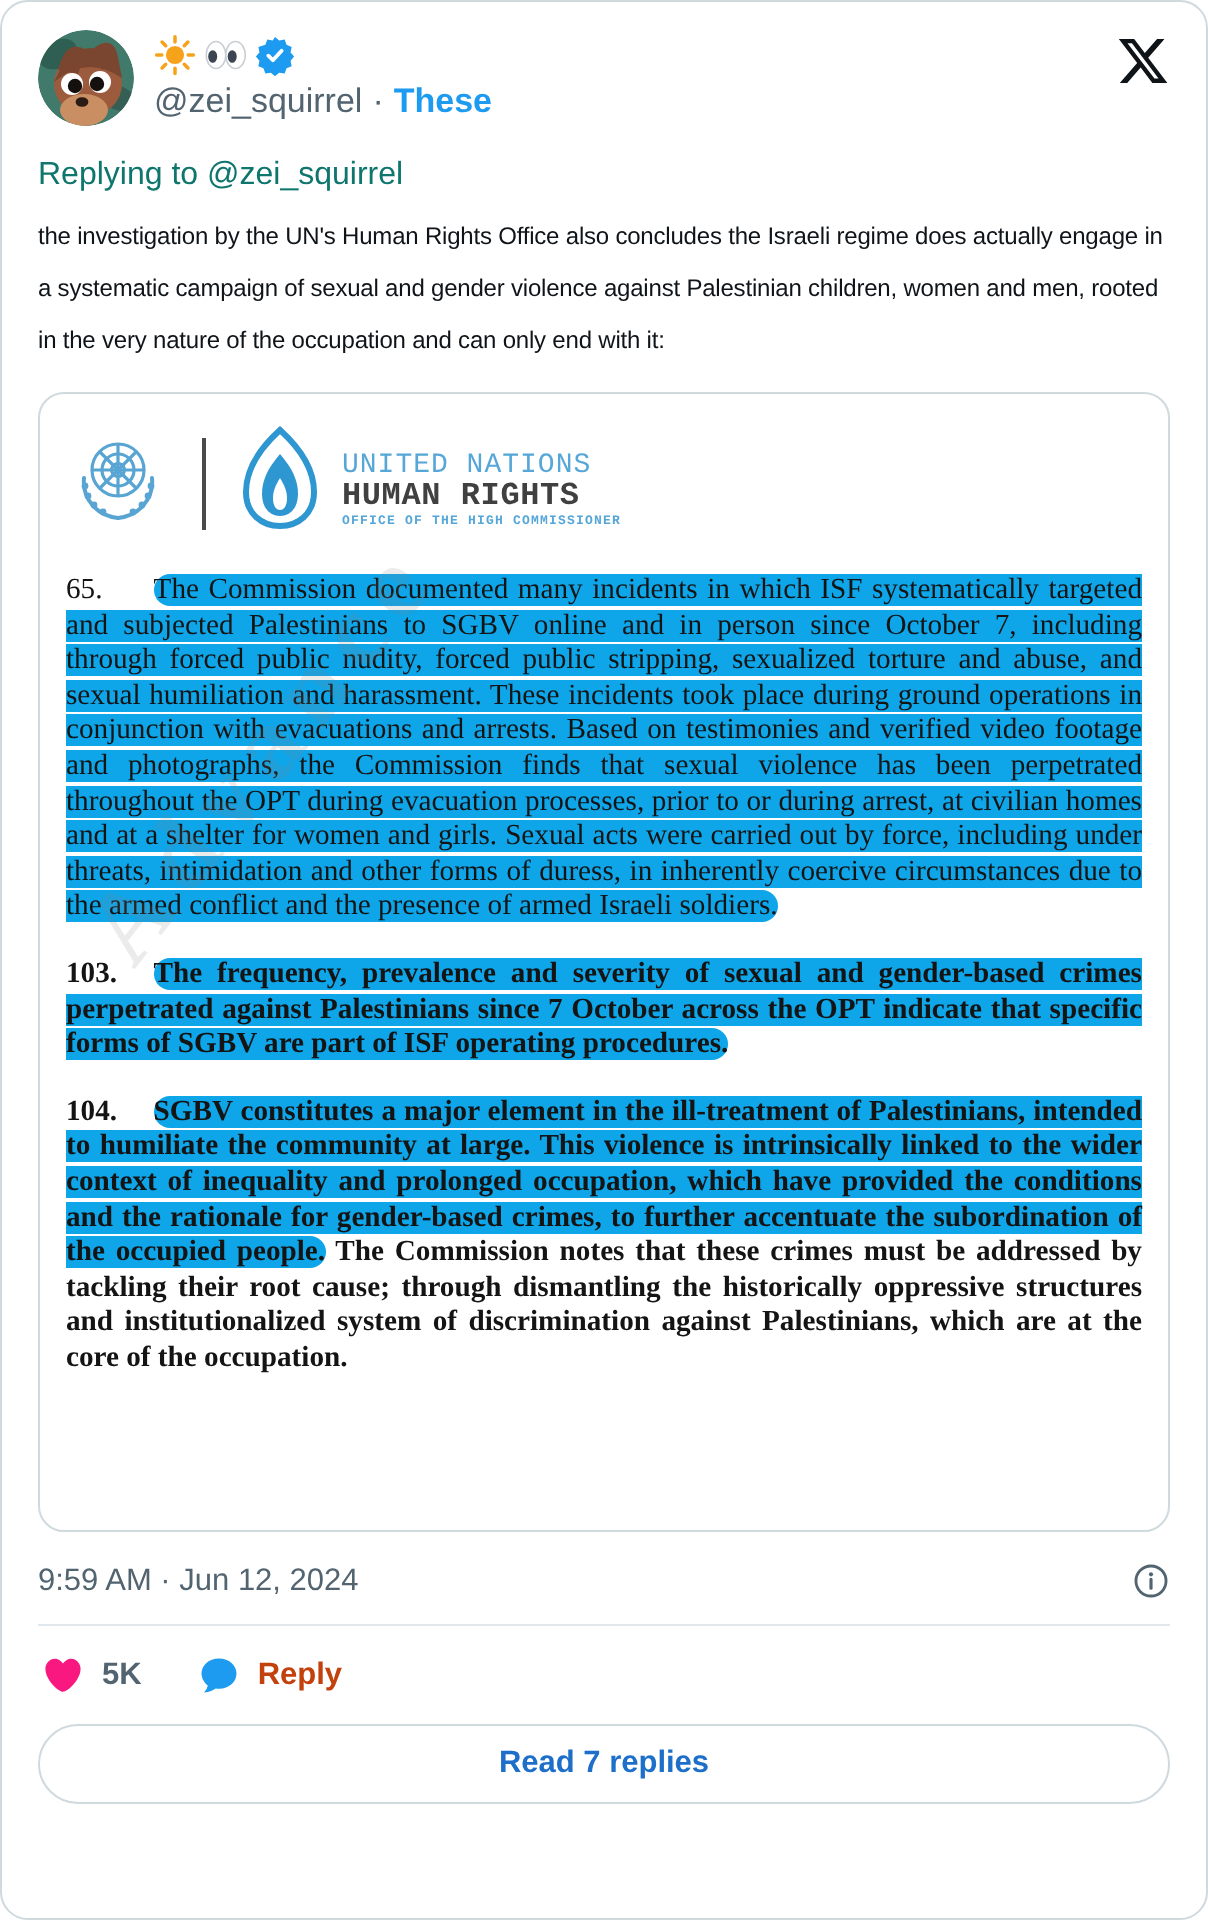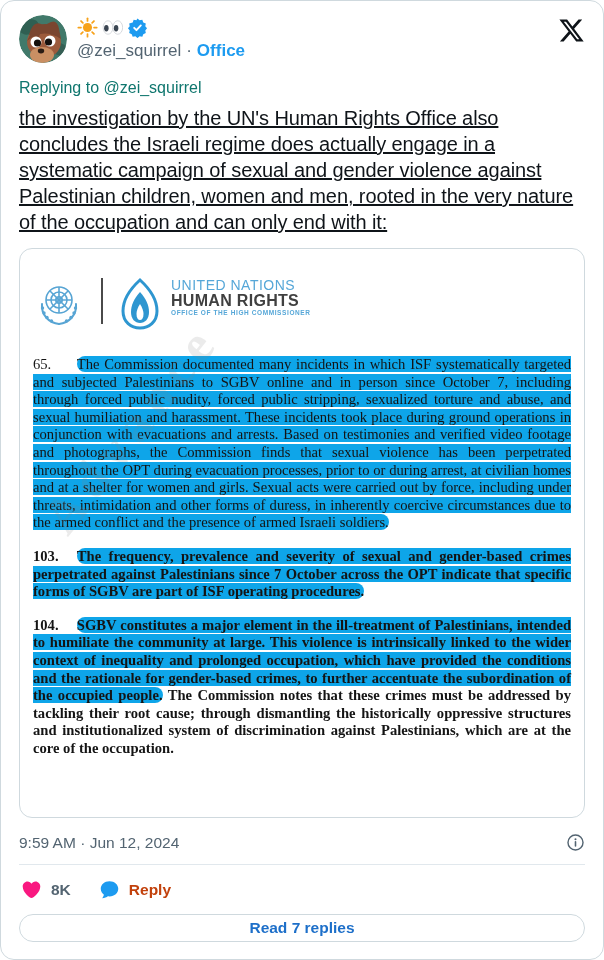--- a/index.html
+++ b/index.html
@@ -13,28 +13,28 @@
   .header{ display:flex; align-items:flex-start; }
   .avatar{ width:48px; height:48px; border-radius:50%; overflow:hidden; flex:0 0 48px; cursor:pointer; }
   .id-block{ margin-left:10px; flex:1; }
   .name-row{ display:flex; align-items:center; gap:4px; height:24px; }
   .handle-row{ font-size:17px; color:#536471; margin-top:2px; display:flex; gap:5px; align-items:center;text-align:right;}
   .handle{ color:#536471; text-decoration:none; cursor:pointer;}
   .follow{ color:#1d9bf0; font-weight:700; cursor:pointer; }
   .xlogo{ width:27px; height:27px; margin-top:2px; cursor:pointer; }
   
   .reply-ctx{ margin-top:16px; font-size:16px; color:#0f766e; }
-  .tweet-text{ margin-top:8px; font-size:20px; line-height:26px; color:#0f1419; letter-spacing:-0.1px;text-decoration:underline;}
+  .tweet-text{ margin-top:8px; font-size:12px; line-height:26px; color:#0f1419; letter-spacing:-0.1px;}
   
   .doc-card{
     margin-top:13px; border:1px solid #cfd9de; border-radius:13px;
     height:570px; overflow:hidden; background:#fff; position:relative;
     padding:10px 13px 0 13px; cursor:pointer;
   }
-  .logo-row{ display:flex; align-items:flex-start; height:56px; margin-top:19px; }
+  .logo-row{ display:flex; align-items:flex-end; height:56px; margin-top:2px;font-family:Liberation Mono, monospace; }
   .un-emblem{ width:52px; height:52px; }
   .logo-divider{ width:2px; height:46px; background:#4a4a4a; margin:0 14px 0 16px; }
   .flame{ width:46px; height:52px; margin-right:8px; }
   .ohchr-text{ line-height:1.05; }
   .ohchr-1{ font-size:14px; color:#56a7d8; letter-spacing:0.5px; }
   .ohchr-2{ font-size:16px; color:#404040; font-weight:700; letter-spacing:0.3px;}
   .ohchr-3{ font-size:6.5px; color:#56a7d8; font-weight:700; letter-spacing:0.6px; margin-top:1px;}
   .doc-body{ margin-top:22px; font-family:"Liberation Serif", serif; font-size:14.6px; line-height:17.6px; color:#141414; text-align:justify; position:relative;}
   .doc-para{ margin:0; }
   .doc-para + .doc-para{ margin-top:16px; }
@@ -50,21 +50,21 @@
   .ts-row{ display:flex; align-items:center; justify-content:space-between; margin-top:15px; }
   .timestamp{ font-size:15.5px; color:#536471; cursor:pointer; }
   .info-icon{ width:19px; height:19px; cursor:pointer; }
   .divider{ height:1px; background:#e1e8ed; margin-top:12px; }
   .actions{ display:flex; align-items:center; gap:10px; padding:14px 2px 0 2px; }
   .action{ display:flex; align-items:center; gap:9px; cursor:pointer; margin-right:18px;}
   .action-label{ font-size:15.5px; font-weight:700; color:#c2410c; }
   .like-count{ color:#536471; }
   .icon-20{ width:21px; height:21px; }
   .read-replies{
-    margin-top:14px; width:100%; height:28px; border:1px solid #cfd9de; border-radius:9999px;
+    margin-top:14px; width:100%; height:40px; border:1px solid #cfd9de; border-radius:9999px;
     background:#fff; display:flex; align-items:center; justify-content:center; cursor:pointer;
   }
   .read-replies span{ color:#1d6fc9; font-size:15.5px; font-weight:700; }
 </style>
 </head>
 <body>
 
 <div class="tweet-card">
 
   <div class="header">
@@ -107,21 +107,21 @@
           <ellipse cx="18.8" cy="11" rx="3" ry="4.2" fill="#3b4652"></ellipse>
         </svg>
         <svg class="icon-20" viewBox="0 0 24 24">
           <path d="M12 1.7l2.4 2 3.1-.5 1.1 3 2.9 1.2-.6 3.1 2 2.4-2 2.4.6 3.1-2.9 1.2-1.1 3-3.1-.5-2.4 2-2.4-2-3.1.5-1.1-3-2.9-1.2.6-3.1-2-2.4 2-2.4-.6-3.1L6.5 6.2l1.1-3 3.1.5z" fill="#1d9bf0"></path>
           <path d="M8.2 12.4l2.6 2.6 5-5.4" fill="none" stroke="#fff" stroke-width="2.2" stroke-linecap="round" stroke-linejoin="round"></path>
         </svg>
       </div>
       <div class="handle-row">
         <span class="handle">@zei_squirrel</span>
         <span>·</span>
-        <span class="follow">Office</span>
+        <span class="follow">These</span>
       </div>
     </div>
     <svg class="xlogo" viewBox="0 0 24 24">
       <path d="M18.244 2.25h3.308l-7.227 8.26 8.502 11.24H16.17l-5.214-6.817L4.99 21.75H1.68l7.73-8.835L1.254 2.25H8.08l4.713 6.231zm-1.161 17.52h1.833L7.084 4.126H5.117z" fill="#0f1419"></path>
     </svg>
   </div>
 
   <div class="reply-ctx">Replying to @zei_squirrel</div>
 
   <div class="tweet-text">the investigation by the UN's Human Rights Office also concludes the Israeli regime does actually engage in a systematic campaign of sexual and gender violence against Palestinian children, women and men, rooted in the very nature of the occupation and can only end with it:</div>
@@ -183,21 +183,21 @@
     </svg>
   </div>
 
   <div class="divider"></div>
 
   <div class="actions">
     <div class="action">
       <svg class="icon-20" viewBox="0 0 24 24">
         <path d="M12 21.638h-.014C9.403 21.59 1.95 14.856 1.95 8.478c0-3.064 2.525-5.754 5.403-5.754 2.29 0 3.83 1.58 4.646 2.73.814-1.148 2.354-2.73 4.645-2.73 2.88 0 5.404 2.69 5.404 5.755 0 6.376-7.454 13.11-10.037 13.157H12z" fill="#f91880"></path>
       </svg>
-      <span class="action-label like-count">8K</span>
+      <span class="action-label like-count">5K</span>
     </div>
     <div class="action">
       <svg class="icon-20" viewBox="0 0 24 24">
         <path d="M12 2.5c5.8 0 10 3.9 10 8.7 0 4.8-4.2 8.7-10 8.7-.6 0-1.3-.05-1.9-.15-1.3 1-3.6 2.1-6.6 2.25.1-.1 1.7-1.85 2.1-3.95C3.6 16.5 2 13.95 2 11.2 2 6.4 6.2 2.5 12 2.5z" fill="#1d9bf0"></path>
       </svg>
       <span class="action-label">Reply</span>
     </div>
   </div>
 
   <div class="read-replies">

